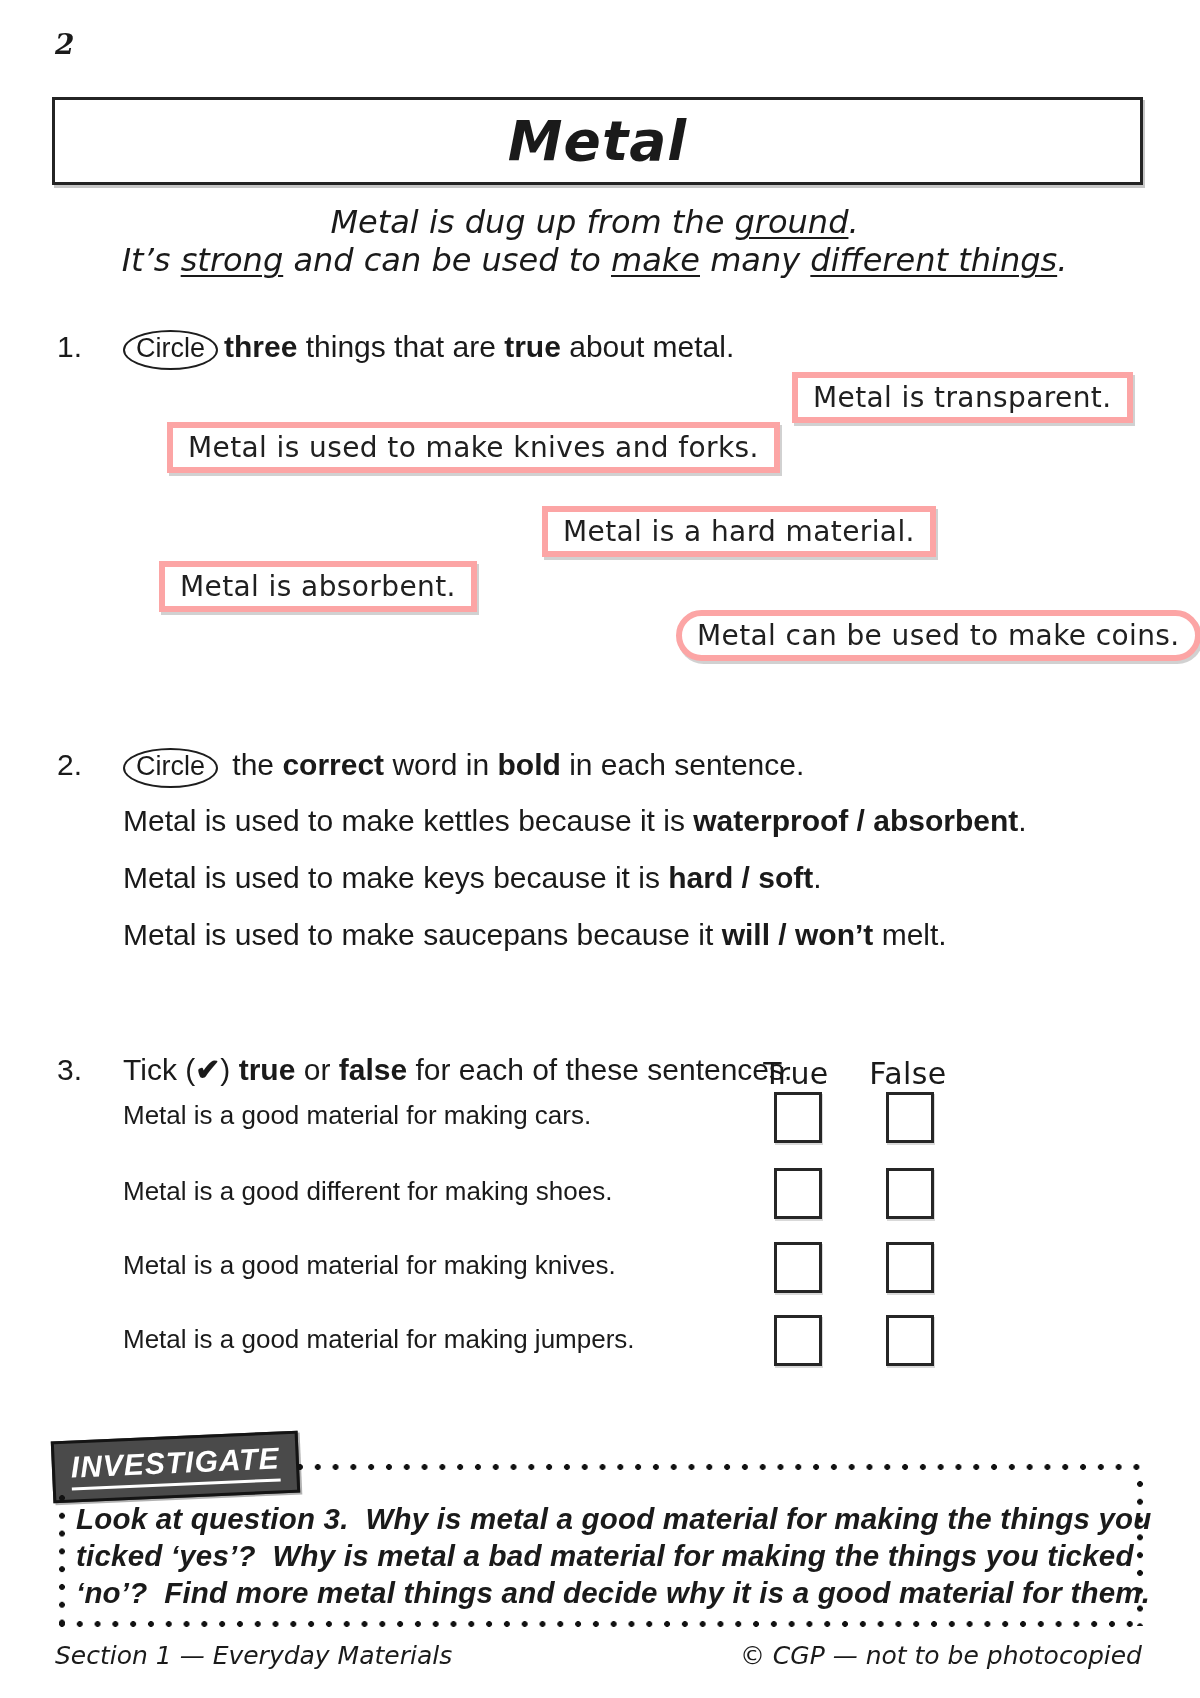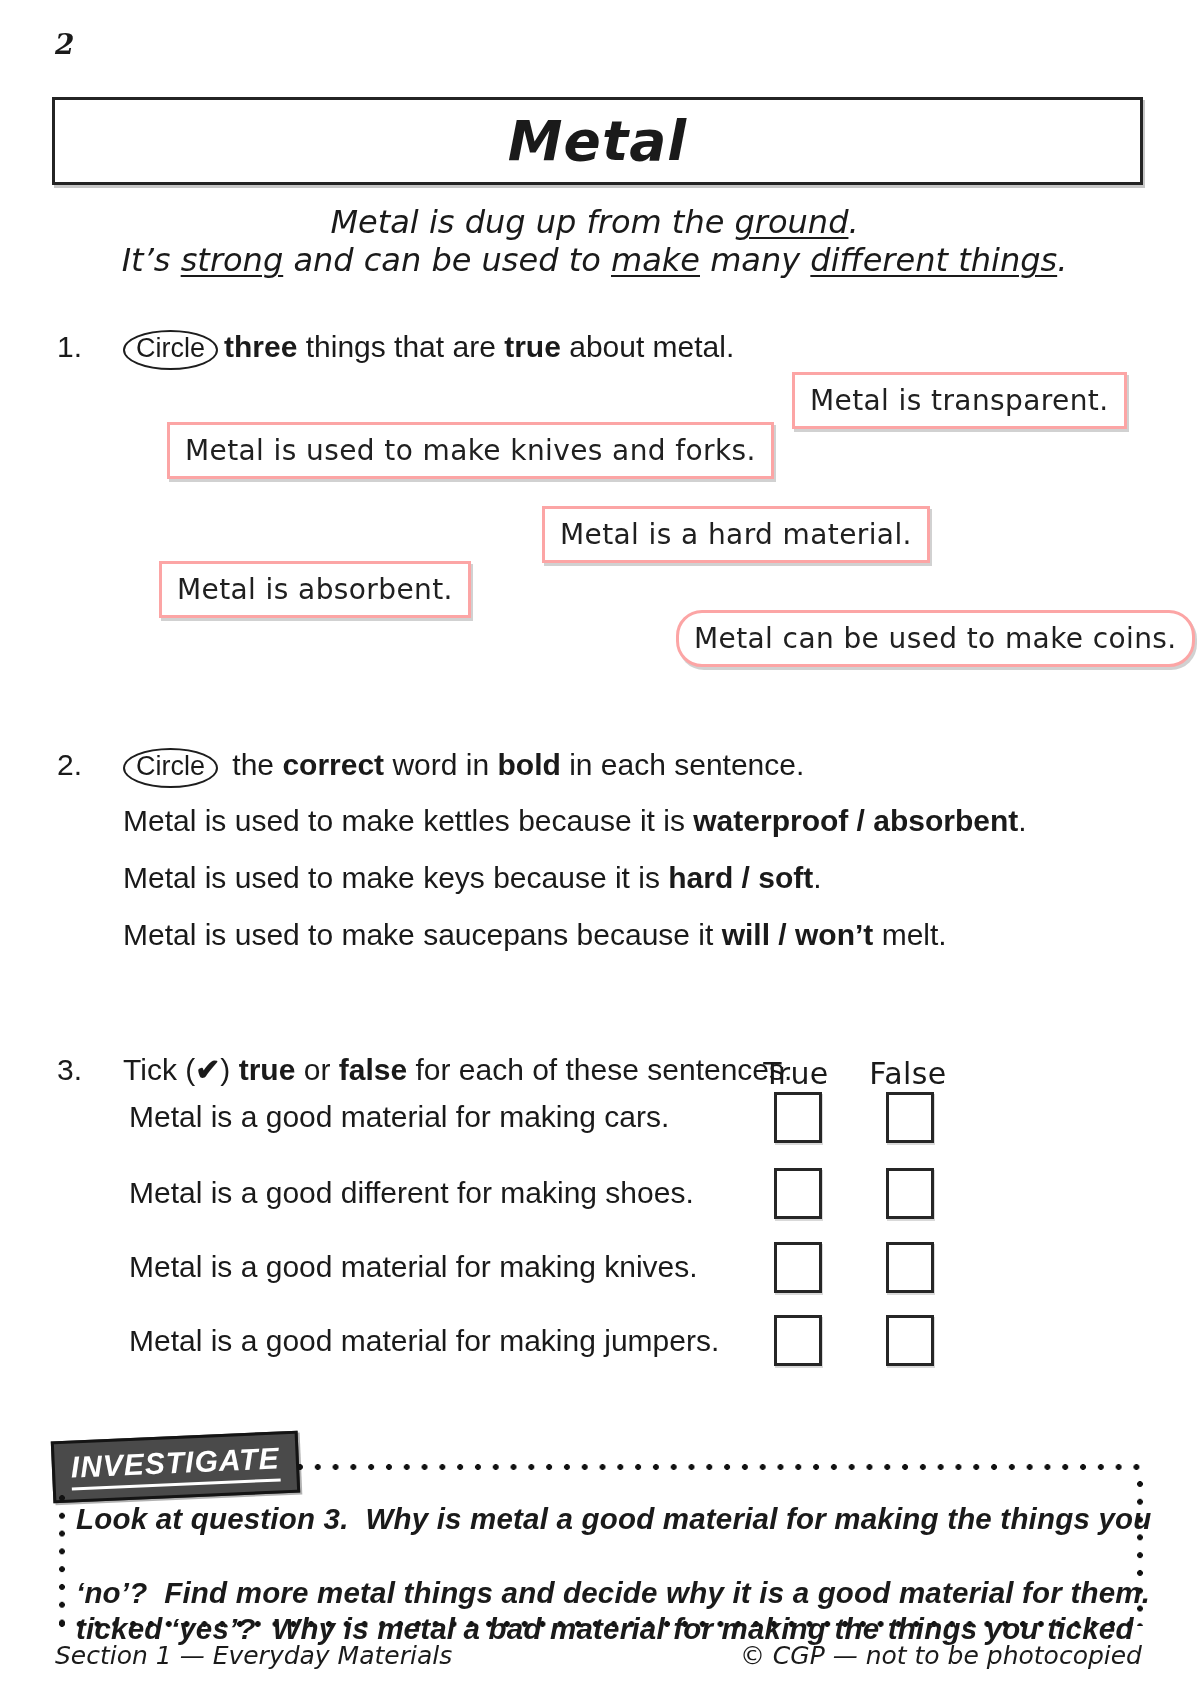--- a/index.html
+++ b/index.html
@@ -24,37 +24,37 @@
   .intro{position:absolute;left:52px;top:203px;width:1085px;text-align:center;
     font-family:"DejaVu Sans",sans-serif;font-style:italic;font-size:32px;line-height:38px;}
   .u{text-decoration:underline;text-underline-offset:4px;text-decoration-thickness:2px;}
   
   .q-row{position:absolute;left:57px;font-size:30px;white-space:nowrap;}
   .q-num{display:inline-block;width:66px;}
   .ellipse{display:inline-block;border:2.5px solid #1d1d1d;border-radius:50%;
     padding:1px 11px 4px;font-size:27px;margin-right:6px;}
   b,.b{font-weight:bold;}
   .q1-row{top:330px;}
-  .opt{position:absolute;border:3px solid #fca5a5;background:var(--paper);
-    box-shadow:2px 3px 0 rgba(0,0,0,.18);padding:9px 15px;white-space:nowrap;
+  .opt{position:absolute;border:6px solid #fca5a5;background:var(--paper);
+    box-shadow:2px 3px 0 rgba(0,0,0,.18);padding:3px 15px;white-space:nowrap;
     font-family:"DejaVu Sans",sans-serif;font-size:28px;letter-spacing:.4px;color:#202020;}
   .opt-transparent{left:792px;top:372px;}
   .opt-knives{left:167px;top:422px;text-align:center;}
   .opt-hard{left:542px;top:506px;}
   .opt-absorbent{left:159px;top:561px;}
   .opt-coins{left:676px;top:610px;border-radius:26px;}
   .q2-row{top:748px;}
   .sentence{position:absolute;left:123px;font-size:30px;white-space:nowrap;}
   .s1{top:804px;} .s2{top:861px;} .s3{top:918px;}
   .q3-row{top:1021px;margin-top:31px;}
   .tick{font-weight:bold;}
   .tf-header{position:absolute;width:80px;text-align:center;top:1056px;
     font-family:"DejaVu Sans",sans-serif;font-size:30px;letter-spacing:.4px;}
   .tf-true{left:756px;} .tf-false{left:868px;}
-  .tf-label{position:absolute;left:129px;font-size:30px;white-space:nowrap;}
+  .tf-label{position:absolute;left:123px;font-size:26px;white-space:nowrap;}
   .lr1{top:1100px;} .lr2{top:1176px;} .lr3{top:1250px;} .lr4{top:1324px;}
   .cb{position:absolute;width:42px;height:45px;border:3px solid #262626;
     background:var(--paper);box-shadow:1px 2px 0 rgba(0,0,0,.15);}
   .col-true{left:774px;} .col-false{left:886px;}
   .br1{top:1092px;} .br2{top:1168px;} .br3{top:1242px;} .br4{top:1315px;}
   
   .badge{position:absolute;left:52px;top:1436px;background:var(--badge_bg);
     border:3px solid #141414;padding:7px 16px 9px;transform:rotate(-2.5deg);
     box-shadow:2px 2px 0 rgba(0,0,0,.3);}
   .badge-text{color:#ffffff;font-style:italic;font-weight:bold;font-size:30px;
@@ -65,21 +65,21 @@
     background-size:17.8px 8px;background-repeat:repeat-x;}
   .dots-v{position:absolute;width:8px;
     background-image:radial-gradient(circle at 4px 4px,#121212 2.6px,transparent 3.2px);
     background-size:8px 17.8px;background-repeat:repeat-y;}
   .dot-top{left:296px;top:1463px;width:848px;}
   .dot-right{left:1136px;top:1480px;height:146px;}
   .dot-left{left:58px;top:1494px;height:132px;}
   .dot-bottom{left:58px;top:1620px;width:1086px;}
   .inv-line{position:absolute;left:76px;font-style:italic;font-weight:bold;
     font-size:29.5px;white-space:pre;letter-spacing:.2px;}
-  .il1{top:1502px;} .il2{top:1612px;text-align:right;} .il3{top:1576px;}
+  .il1{top:1502px;} .il2{top:1539px;text-align:right;} .il3{top:1576px;}
   
   .footer-left{position:absolute;left:55px;top:1641px;font-family:"DejaVu Sans",sans-serif;
     font-style:italic;font-size:25px;}
   .footer-right{position:absolute;right:58px;top:1641px;font-family:"DejaVu Sans",sans-serif;
     font-style:italic;font-size:25px;}
 </style>
 </head>
 <body>
 
 <div class="page">

